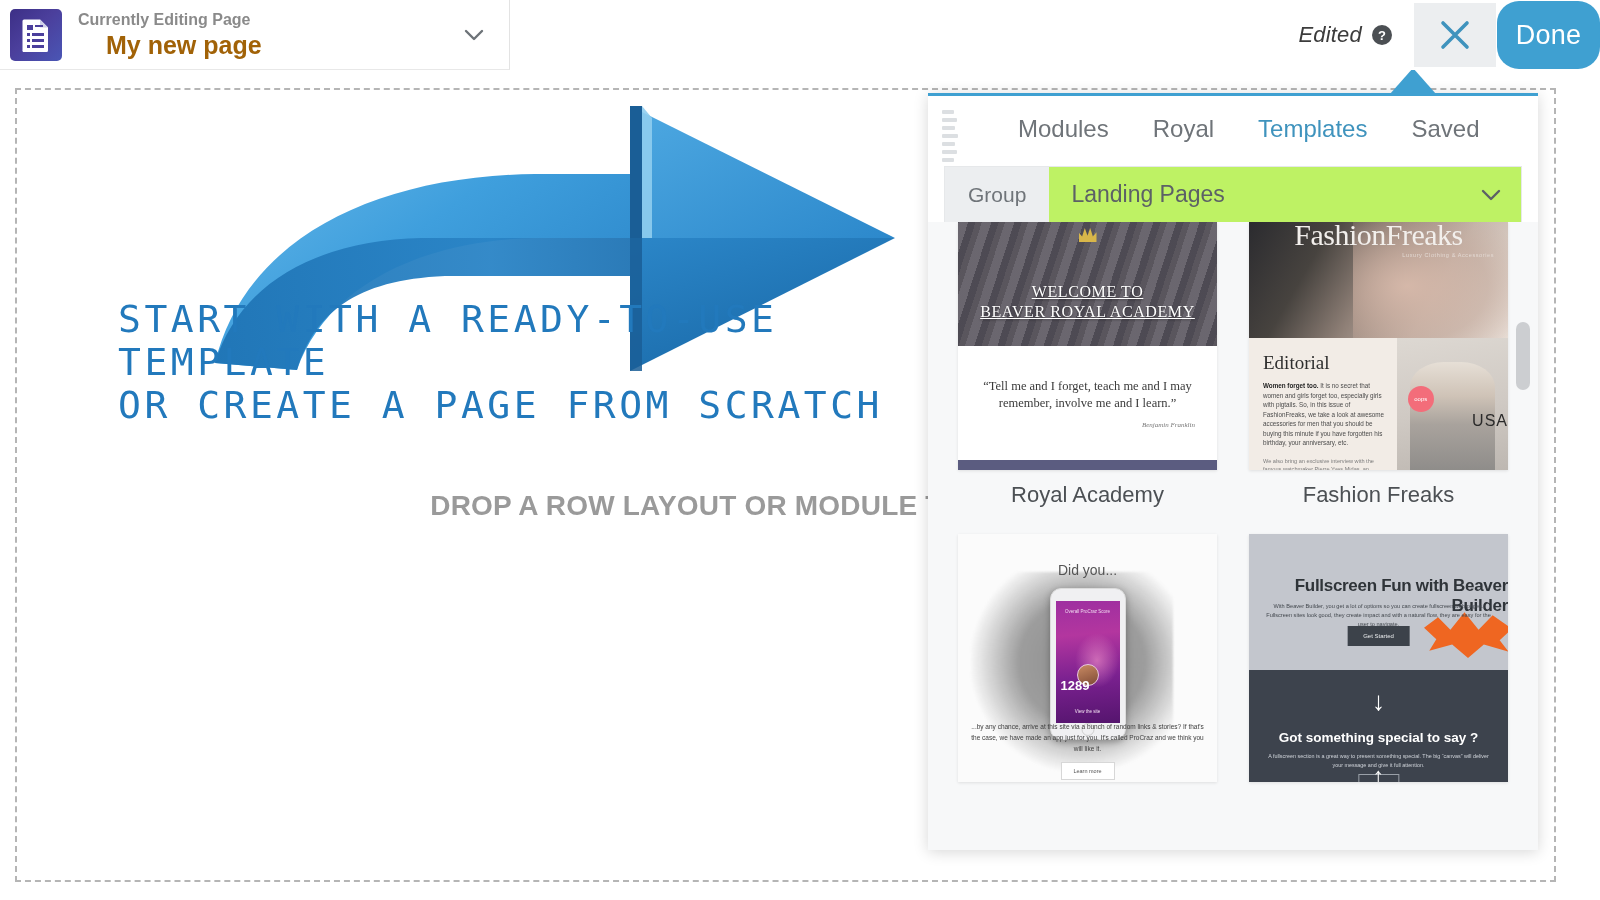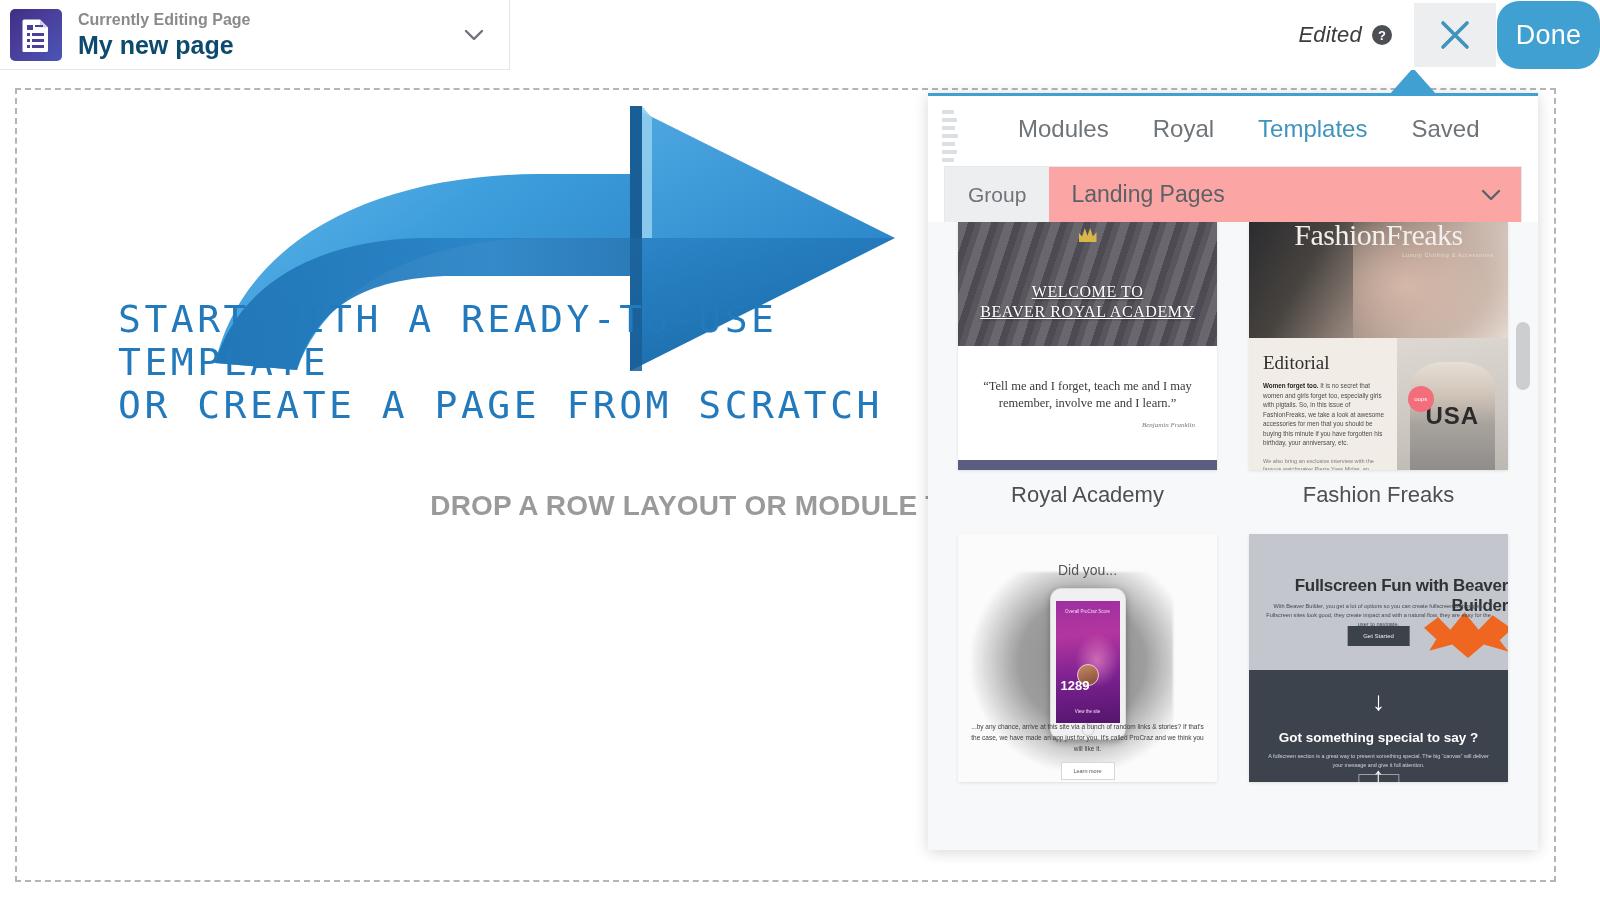--- a/index.html
+++ b/index.html
@@ -25,22 +25,22 @@
     width: 52px; height: 52px; border-radius: 5px; flex: 0 0 52px;
     background: linear-gradient(135deg,#3c2f86 0%,#4b3f9c 45%,#4a56b5 100%);
     display: flex; align-items: center; justify-content: center;
   }
   .app-icon svg { display: block; }
   .page-meta { margin-left: 16px; flex: 1 1 auto; min-width: 0; }
   .page-kicker {
     font-size: 16px; color: #8a8a8a; line-height: 19px; white-space: nowrap;
   }
   .page-title-txt {
-    font-size: 25px; color: #0c4a6e; line-height: 30px; margin-top: 1px;
-    white-space: nowrap; overflow: hidden; text-overflow: ellipsis;
+    font-size: 25px; color: #a16207; line-height: 30px; margin-top: 1px;
+    white-space: nowrap; overflow: hidden; text-overflow: ellipsis; margin-left: 28px;
   }
   .chev-down { flex: 0 0 26px; margin-right: 8px; }
   .chev-down svg { display: block; }
 
   .ab-right {
     position: absolute; right: 0; top: 0; height: 70px;
     display: flex; align-items: center; gap: 0;
   }
   .edited-wrap {
     display: flex; align-items: center; gap: 10px; margin-right: 22px;
@@ -136,21 +136,21 @@
     display: flex; align-items: stretch; height: 56px;
     margin: 4px 16px 0 16px; background: #fff;
     border: 1px solid #e6e8ea; border-bottom: none;
   }
   .group-label {
     background: #eceef0; color: #6f7479; font-size: 21px;
     display: flex; align-items: center; padding: 0 23px; white-space: nowrap;
   }
   .group-select {
     flex: 1 1 auto; display: flex; align-items: center; justify-content: space-between;
-    padding: 0 16px 0 22px; background: #fca5a5; cursor: pointer;
+    padding: 0 16px 0 22px; background: #bef264; cursor: pointer;
   }
   .group-value { font-size: 23px; color: #5c6166; }
   .group-caret svg { display: block; }
 
   .panel-body {
     flex: 1 1 auto; position: relative; overflow: hidden;
     background: #f7f8f9; margin-top: 0;
   }
   .grid {
     position: absolute; inset: 0; padding: 0 30px 0 30px;
@@ -241,22 +241,22 @@
     position: absolute; right: 0; top: 116px; width: 43%; bottom: 0;
     background: linear-gradient(170deg,#ddd8d2 0%,#cfc9c3 55%,#bdb7b1 100%);
     overflow: hidden;
   }
   .t2-fig {
     position: absolute; left: 12%; top: 18%; width: 76%; height: 86%;
     background: linear-gradient(180deg,#e6dfd6 0%,#cfc3b7 30%,#a9a39d 55%,#8c8a88 100%);
     border-radius: 40% 40% 0 0 / 22% 22% 0 0;
   }
   .t2-usa {
-    position: absolute; left: 0; bottom: 30%; width: 100%; text-align: center;
-    font-size: 24px; font-weight: bold; color: #2a2a2a; letter-spacing: 1px;
+    position: absolute; left: 0; bottom: 30%; width: 100%; text-align: right;
+    font-size: 16px; font-weight: normal; color: #2a2a2a; letter-spacing: 1px;
   }
   .t2-badge {
     position: absolute; left: 10%; top: 36%; width: 26px; height: 26px;
     border-radius: 50%; background: #f36d7a; color: #fff; font-size: 6px;
     display: flex; align-items: center; justify-content: center;
   }
 
   
   .t3 { background: #fbfbfb; }
   .t3-did {

